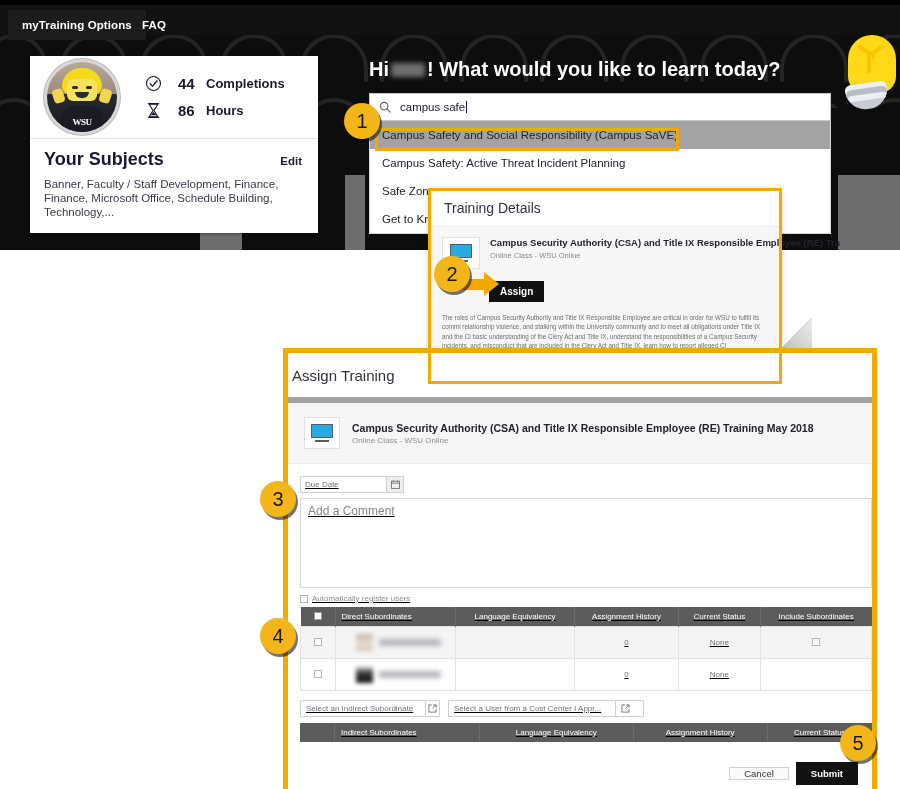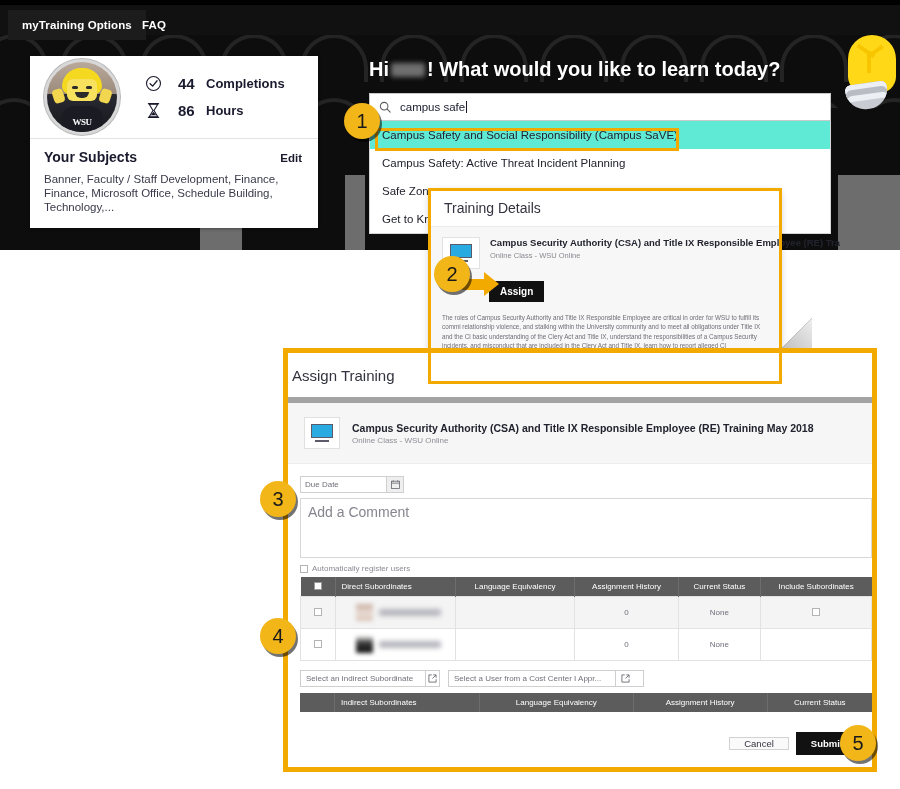--- a/index.html
+++ b/index.html
@@ -39,21 +39,21 @@
   .av-wsu{position:absolute;left:50%;transform:translateX(-50%);bottom:5px;color:#fff;font-size:9px;font-weight:bold;font-family:"Liberation Serif",serif;letter-spacing:-.5px;}
 
   .stats{margin-left:22px;}
   .stat-row{display:flex;align-items:center;height:27px;}
   .stat-ico{width:22px;height:22px;display:flex;align-items:center;justify-content:center;color:#1a1a2e;}
   .stat-num{font-size:15px;font-weight:bold;color:#1a1a2e;margin-left:14px;min-width:22px;}
   .stat-lbl{font-size:13px;font-weight:bold;color:#1a1a2e;margin-left:6px;}
   .profile-div{height:1px;background:#e3e3e3;margin:0 0px;}
   .profile-bot{padding:10px 16px 14px 14px;}
   .subj-head{display:flex;justify-content:space-between;align-items:baseline;}
-  .subj-title{font-size:14px;font-weight:bold;color:#1a1a2e;}
+  .subj-title{font-size:18px;font-weight:bold;color:#1a1a2e;}
   .subj-edit{font-size:11.5px;font-weight:bold;color:#1a1a2e;}
   .subj-list{margin-top:7px;font-size:11.5px;line-height:14px;color:#3a3a4a;}
 
   
   .hero{position:absolute;left:369px;top:58px;font-size:20px;font-weight:bold;color:#fff;white-space:nowrap;}
   .redact{display:inline-block;width:34px;height:14px;background:#6f6f6f;filter:blur(2.4px);vertical-align:-1px;margin:0 2px;border-radius:2px;}
 
   
   .bulb{position:absolute;left:840px;top:35px;width:56px;height:80px;}
   .bulb-glass{position:absolute;left:8px;top:0;width:48px;height:58px;background:#ffd817;border-radius:26px 26px 18px 18px;}
@@ -64,21 +64,21 @@
      box-shadow:inset 0 5px 0 #eceff3, inset 0 11px 0 #b8bdc4, inset 0 17px 0 #eceff3;}
 
   
   .search-wrap{position:absolute;left:369px;top:93px;width:462px;}
   .search-box{height:28px;background:#fff;border:1px solid #c9c9c9;display:flex;align-items:center;padding:0 8px;box-sizing:border-box;}
   .search-ico{width:14px;height:14px;color:#5a5a5a;display:flex;align-items:center;justify-content:center;flex:0 0 auto;}
   .search-val{font-size:11.5px;color:#1a1a2e;margin-left:8px;}
   .caret{display:inline-block;width:1px;height:12px;background:#1a1a2e;vertical-align:-2px;margin-left:1px;}
   .dropdown{background:#fff;border:1px solid #d6d6d6;border-top:none;}
   .dd-item{height:28px;line-height:28px;padding:0 12px;font-size:11.5px;color:#23232f;}
-  .dd-item.sel{background:#5eead4;}
+  .dd-item.sel{background:#a3a3a3;}
 
   
   .td-panel{position:absolute;left:430px;top:190px;width:350px;background:#fff;box-shadow:0 2px 8px rgba(0,0,0,.25);}
   .td-head{height:36px;display:flex;align-items:center;padding:0 14px;font-size:14px;color:#33333f;border-bottom:1px solid #ececec;text-align:right;}
   .td-body{background:#f7f7f7;padding:10px 12px 12px 12px;}
   .td-row{display:flex;align-items:flex-start;}
   .td-thumb{width:36px;height:30px;background:#fff;border:1px solid #e2e2e2;display:flex;align-items:center;justify-content:center;flex:0 0 auto;}
   .monitor{width:22px;height:18px;position:relative;}
   .mon-screen{position:absolute;left:0;top:0;width:22px;height:14px;background:#29abe2;border:1.5px solid #5a5a6a;box-sizing:border-box;}
   .mon-stand{position:absolute;left:4px;bottom:0;width:14px;height:2px;background:#5a5a6a;}
@@ -98,25 +98,25 @@
     background:#1a1a1a;opacity:.75;}
 
   
   .at-modal{position:absolute;left:283px;top:348px;width:594px;background:#fff;border:5px solid #f2a900;box-sizing:border-box;}
   .at-head{height:44px;display:flex;align-items:center;padding:0 4px;font-size:15px;color:#33333f;border-bottom:6px solid #a3a3a3;}
   .at-item{background:#f6f6f6;padding:14px 16px;display:flex;align-items:center;border-bottom:1px solid #ececec;}
   .at-thumb{width:34px;height:30px;background:#fff;border:1px solid #e0e0e0;display:flex;align-items:center;justify-content:center;flex:0 0 auto;}
   .at-meta{margin-left:12px;}
   .at-title{font-size:10.5px;font-weight:bold;color:#23232f;}
   .at-sub{font-size:8px;color:#8e8e96;margin-top:2px;}
-  .at-body{padding:12px 0 10px 12px;}
+  .at-body{padding:12px 0 10px 12px;text-decoration:underline;}
   .due-wrap{display:flex;width:104px;height:17px;border:1px solid #cfcfcf;box-sizing:border-box;}
   .due-input{flex:1;font-size:8px;color:#70707a;padding-left:4px;line-height:15px;}
   .due-cal{width:16px;background:#efefef;border-left:1px solid #cfcfcf;display:flex;align-items:center;justify-content:center;color:#6a6a72;font-size:9px;}
-  .comment-box{margin-top:5px;height:60px;border:1px solid #d8d8d8;box-sizing:border-box;padding:5px 7px;font-size:14px;color:#85858e;}
+  .comment-box{margin-top:5px;height:90px;border:1px solid #d8d8d8;box-sizing:border-box;padding:5px 7px;font-size:12px;color:#85858e;}
   .autoreg{display:flex;align-items:center;margin-top:6px;}
   .cb{width:8px;height:8px;border:1px solid #b4b4b4;background:#fff;box-sizing:border-box;flex:0 0 auto;}
   .cb.dark{border:1px solid #9a9a9a;}
   .autoreg-lbl{font-size:8px;color:#8b8b93;margin-left:4px;}
 
   table.grid{width:100%;border-collapse:collapse;margin-top:4px;}
   table.grid th{background:#5c5c5c;color:#fff;font-size:8px;font-weight:normal;height:19px;padding:0 6px;border-right:1px solid #6d6d6d;}
   table.grid td{border:1px solid #e2e2e2;height:29px;font-size:8px;color:#6e6e78;text-align:center;}
   .cb-col{width:22px;}
   .row-shade{background:#f4f4f4;}

